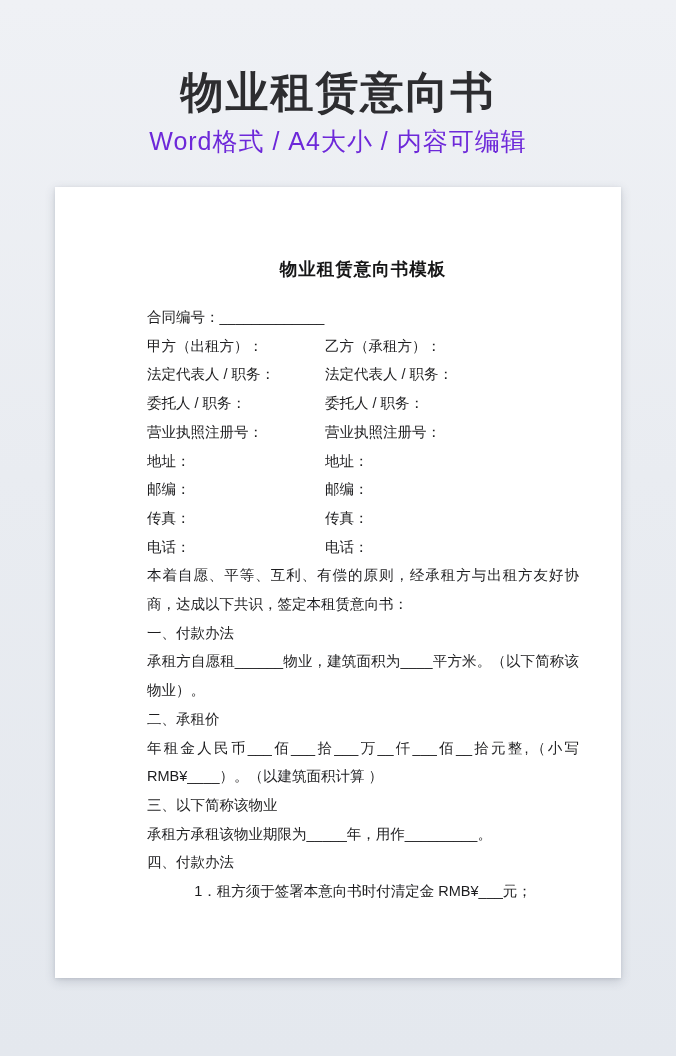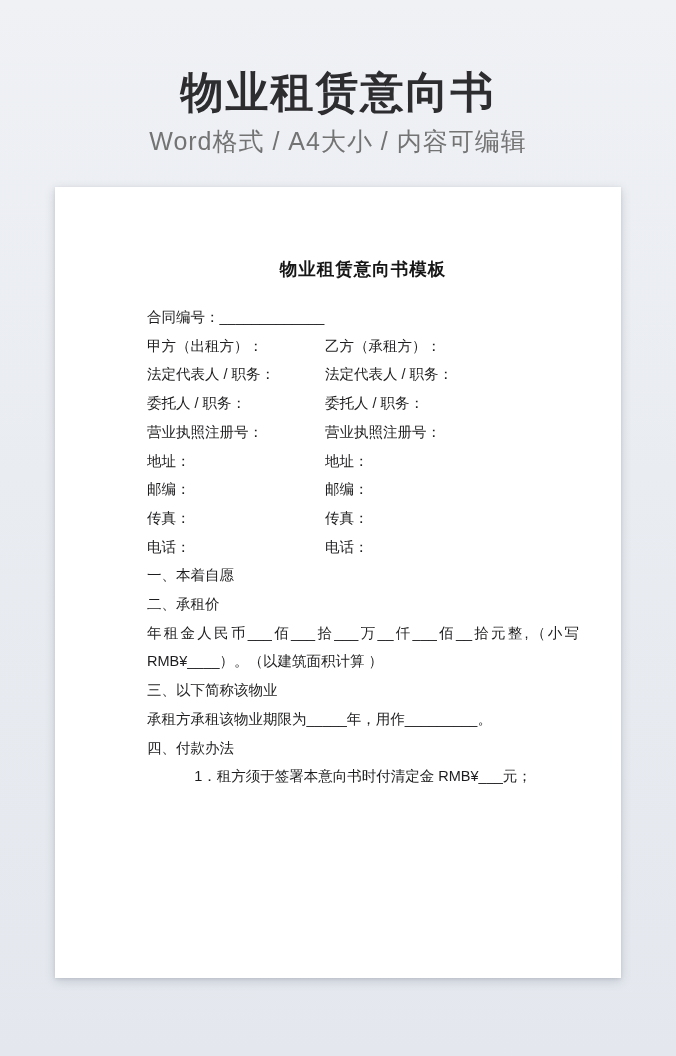--- a/index.html
+++ b/index.html
@@ -26,21 +26,21 @@
     font-weight: bold;
     color: #2d2d30;
     letter-spacing: 2px;
     line-height: 48px;
     text-align: center;
   }
   .promo-subtitle {
     margin-top: 10px;
     font-size: 25px;
     font-weight: normal;
-    color: #737373;
+    color: #6d28d9;
     letter-spacing: 1px;
     line-height: 30px;
   }
 
   
   .doc-page {
     position: absolute;
     left: 55px;
     top: 187px;
     width: 566px;
@@ -115,21 +115,23 @@
       </div>
       <div class="party-row">
         <span class="cell-left">传真：</span>
         <span class="cell-right">传真：</span>
       </div>
       <div class="party-row">
         <span class="cell-left">电话：</span>
         <span class="cell-right">电话：</span>
       </div>
 
-      <div class="doc-paragraph">一、本着自愿</div>
+      <div class="doc-paragraph">本着自愿、平等、互利、有偿的原则，经承租方与出租方友好协商，达成以下共识，签定本租赁意向书：</div>
+      <div class="doc-paragraph">一、付款办法</div>
+      <div class="doc-paragraph">承租方自愿租______物业，建筑面积为____平方米。（以下简称该物业）。</div>
       <div class="doc-paragraph">二、承租价</div>
       <div class="doc-paragraph">年租金人民币___佰___拾___万__仟___佰__拾元整,（小写RMB¥____）。（以建筑面积计算 ）</div>
       <div class="doc-paragraph">三、以下简称该物业</div>
       <div class="doc-paragraph">承租方承租该物业期限为_____年，用作_________。</div>
       <div class="doc-paragraph">四、付款办法</div>
       <div class="doc-paragraph nowrap-last">1．租方须于签署本意向书时付清定金 RMB¥___元；</div>
 
     </div>
   </div>
 </div>

